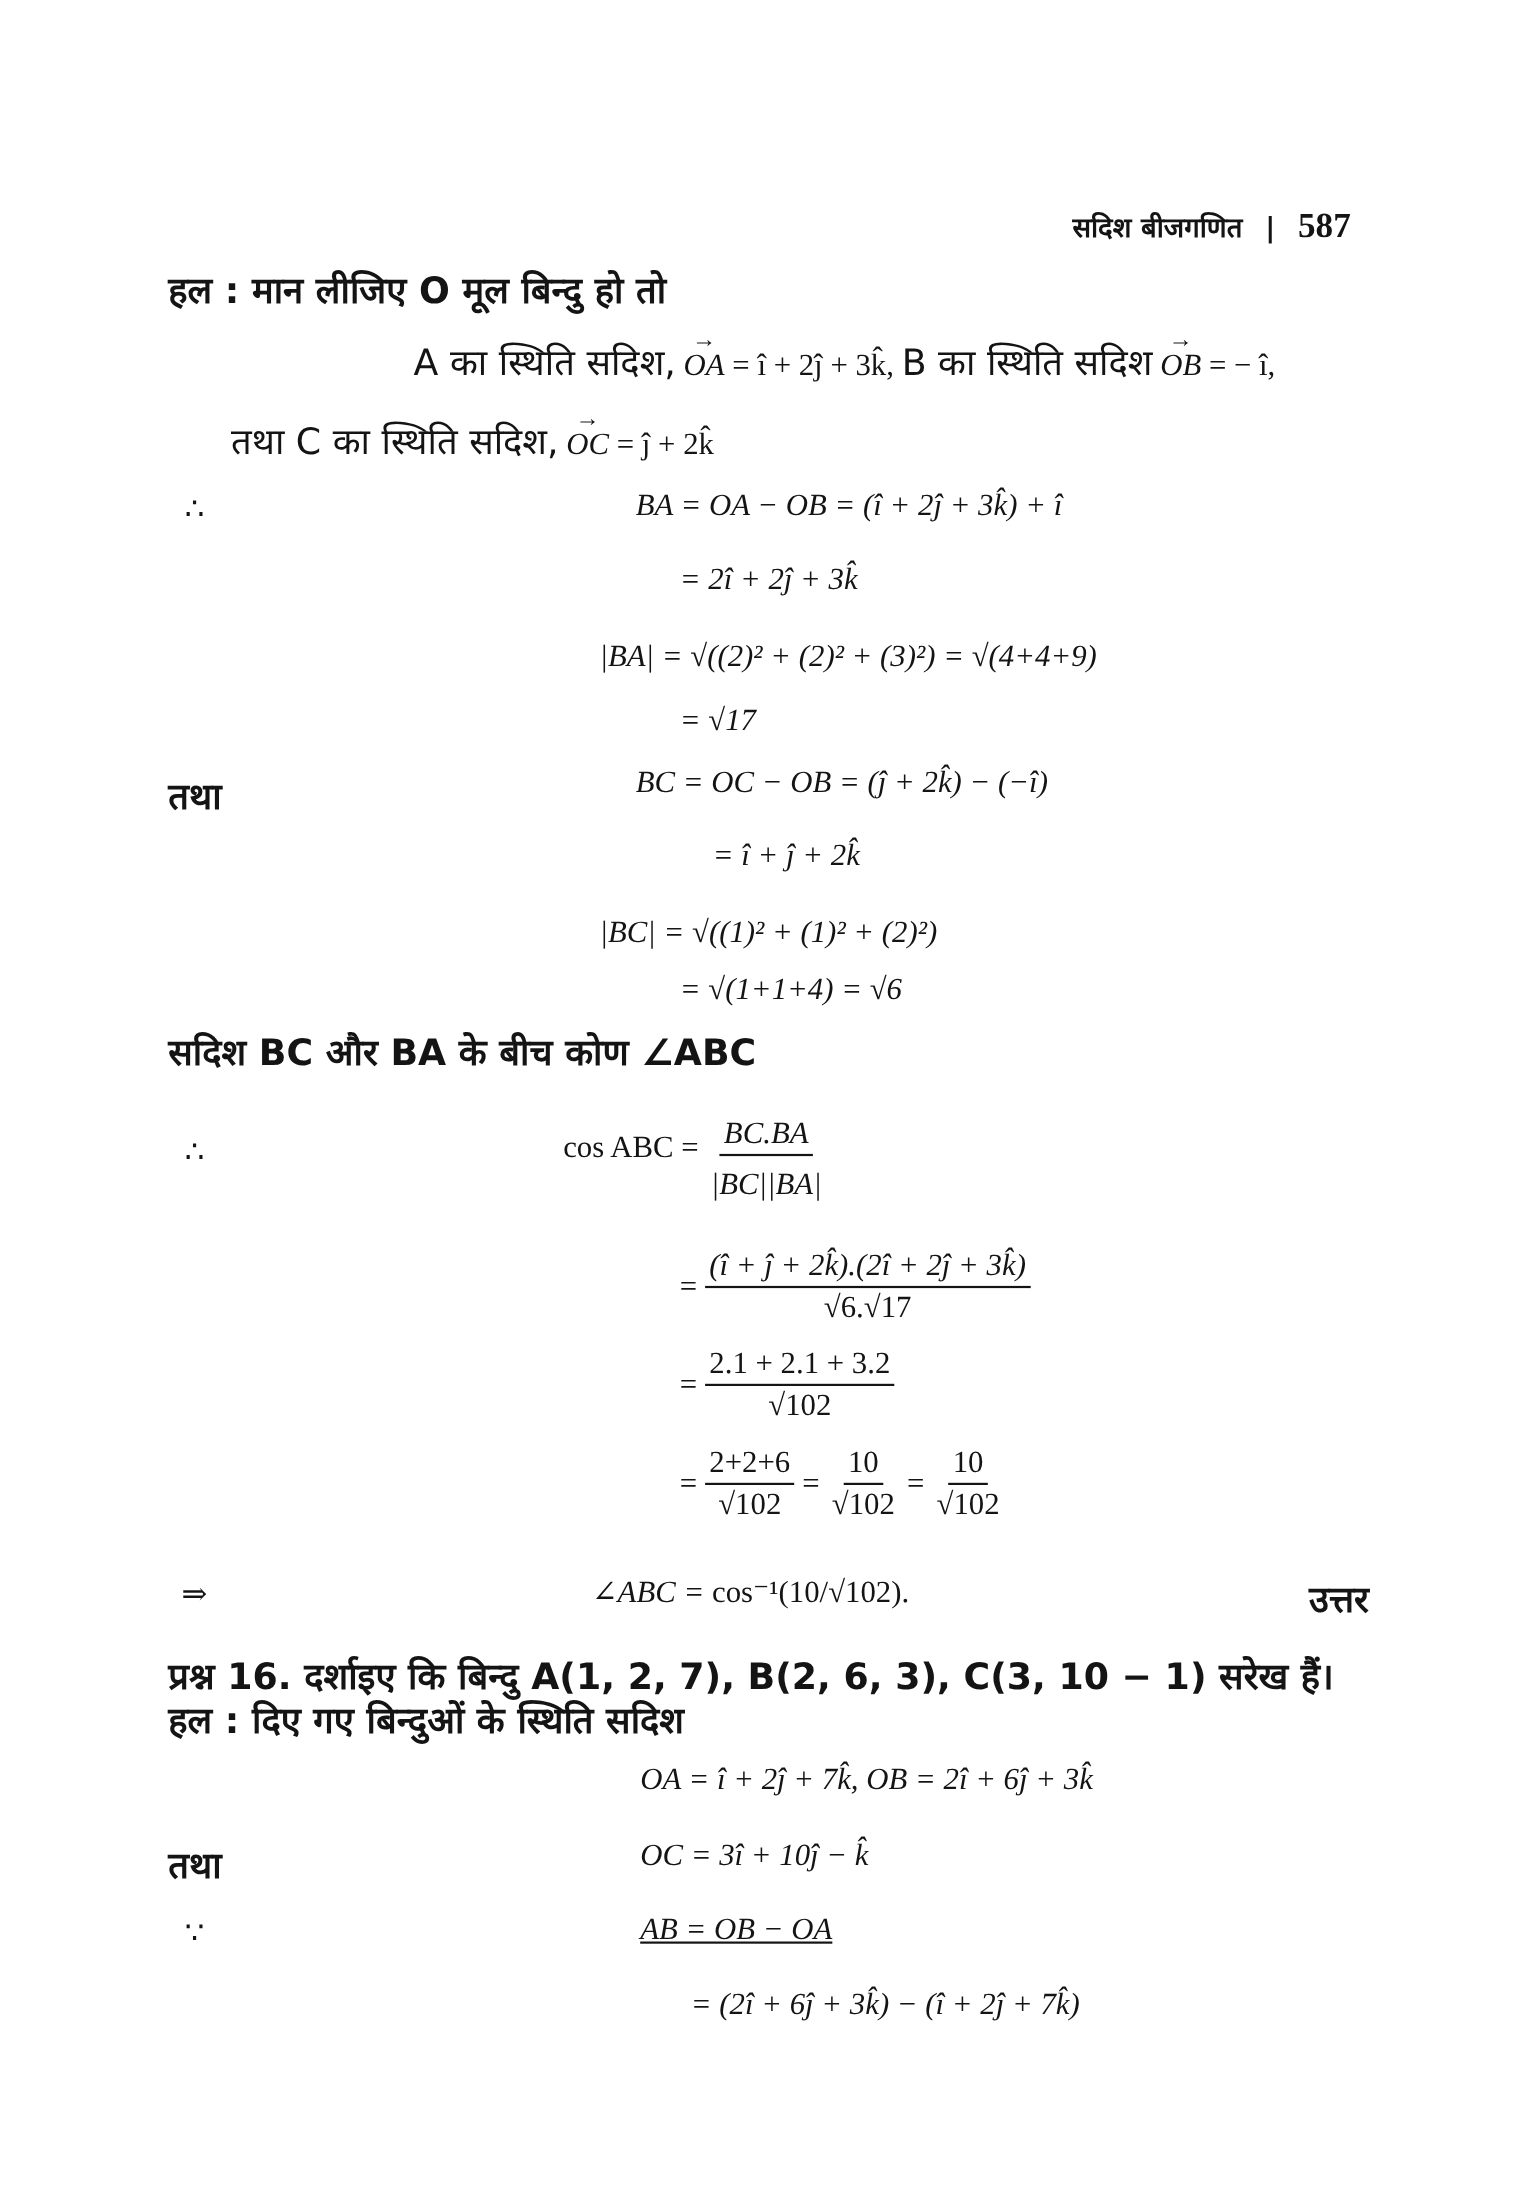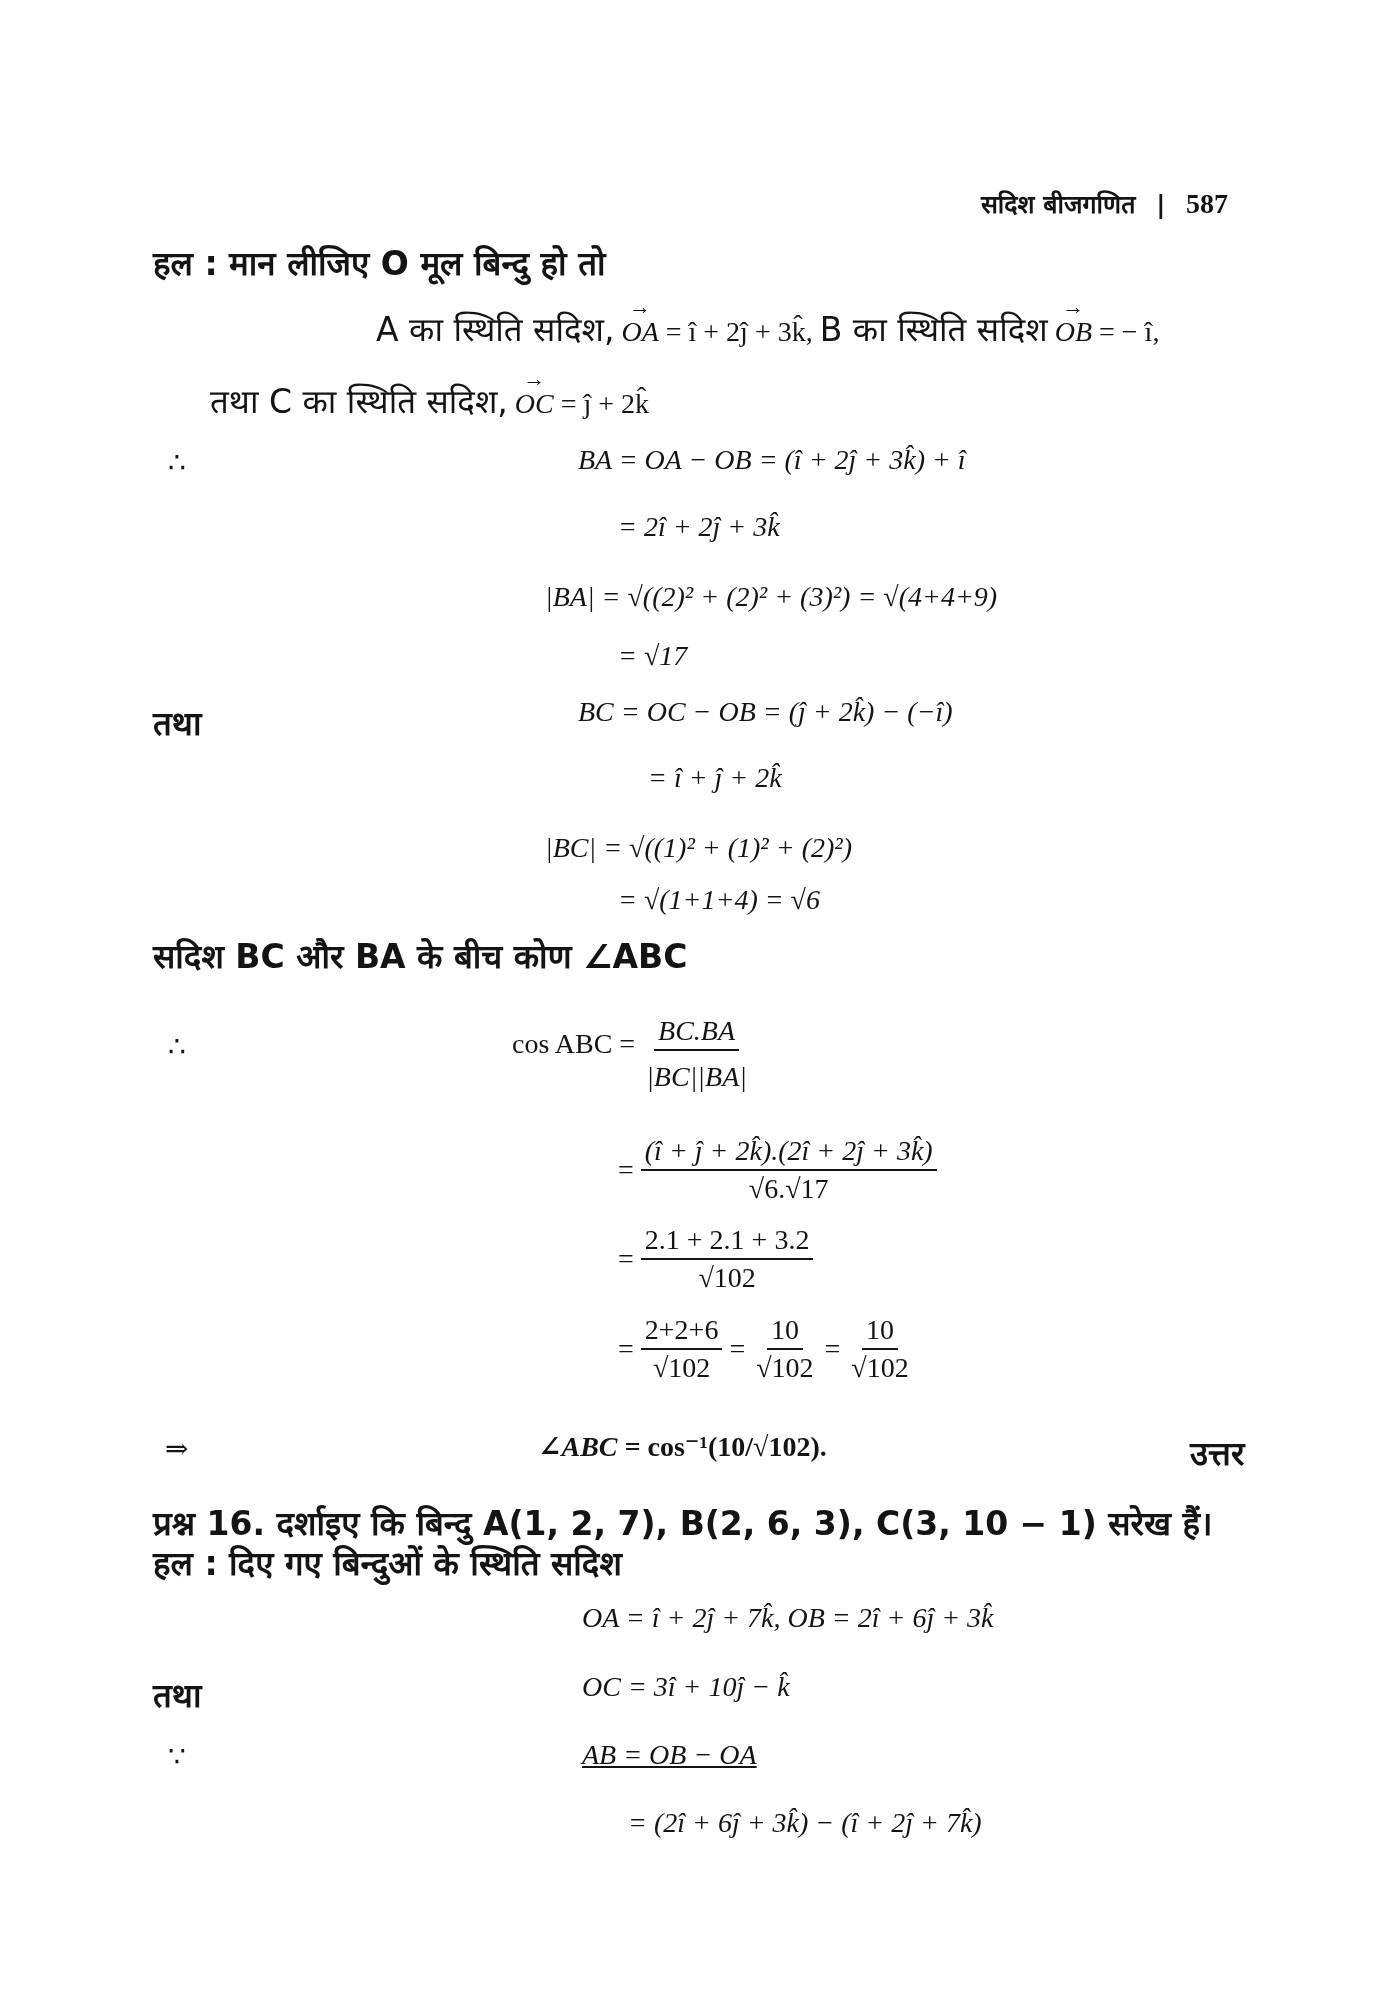--- a/index.html
+++ b/index.html
@@ -18,21 +18,21 @@
   .frac .den { padding: 2px 4px 0; }
   .header { font-family: "DejaVu Sans", sans-serif; font-weight: bold; font-size: 25px; }
   .sym { font-size: 28px; }
 </style>
 </head>
 <body>
 
 <div class="abs header" style="right:172px; top:186px;">
   <span>सदिश बीजगणित</span>
   <span style="margin:0 12px;">|</span>
-  <span style="font-family:'Liberation Serif',serif; font-size:28px;">587</span>
+  <span style="font-family:'Liberation Serif',serif; font-size:32px;">587</span>
 </div>
 
 <div class="abs hindi bold" style="left:153px; top:240px;">हल : मान लीजिए O मूल बिन्दु हो तो</div>
 
 <div class="abs math" style="left:360px; top:306px;margin-left:16px;">
   <span class="hindi">A का स्थिति सदिश,</span>
   <span class="vec">OA</span>
   <span>= î + 2ĵ + 3k̂,</span>
   <span class="hindi">B का स्थिति सदिश</span>
   <span class="vec">OB</span>
@@ -96,21 +96,21 @@
     <span class="den">√102</span>
   </span>
   <span style="vertical-align:middle;">=</span>
   <span class="frac">
     <span class="num">10</span>
     <span class="den">√102</span>
   </span>
 </div>
 
 <div class="abs sym" style="left:165px; top:1432px;">⇒</div>
-<div class="abs math" style="left:538px; top:1430px;font-weight:bold;">
+<div class="abs math" style="left:538px; top:1430px;">
   <span class="it">∠ABC =</span>
   <span>cos⁻¹(10/√102).</span>
 </div>
 <div class="abs hindi bold" style="left:1190px; top:1430px;">उत्तर</div>
 
 <div class="abs hindi bold" style="left:153px; top:1500px;">प्रश्न 16. दर्शाइए कि बिन्दु A(1, 2, 7), B(2, 6, 3), C(3, 10 − 1) सरेख हैं।</div>
 <div class="abs hindi bold" style="left:153px; top:1540px;">हल : दिए गए बिन्दुओं के स्थिति सदिश</div>
 
 <div class="abs math it" style="left:582px; top:1602px;">OA = î + 2ĵ + 7k̂, OB = 2î + 6ĵ + 3k̂</div>
 <div class="abs hindi bold" style="left:153px; top:1672px;">तथा</div>

